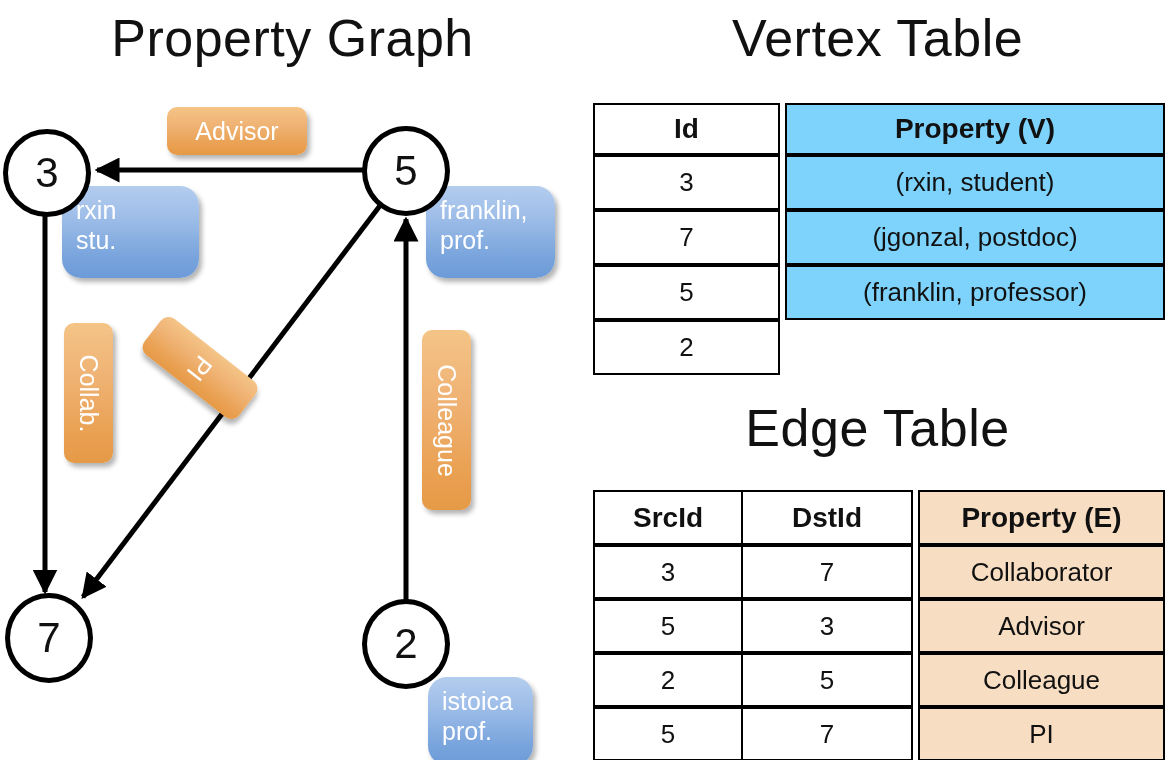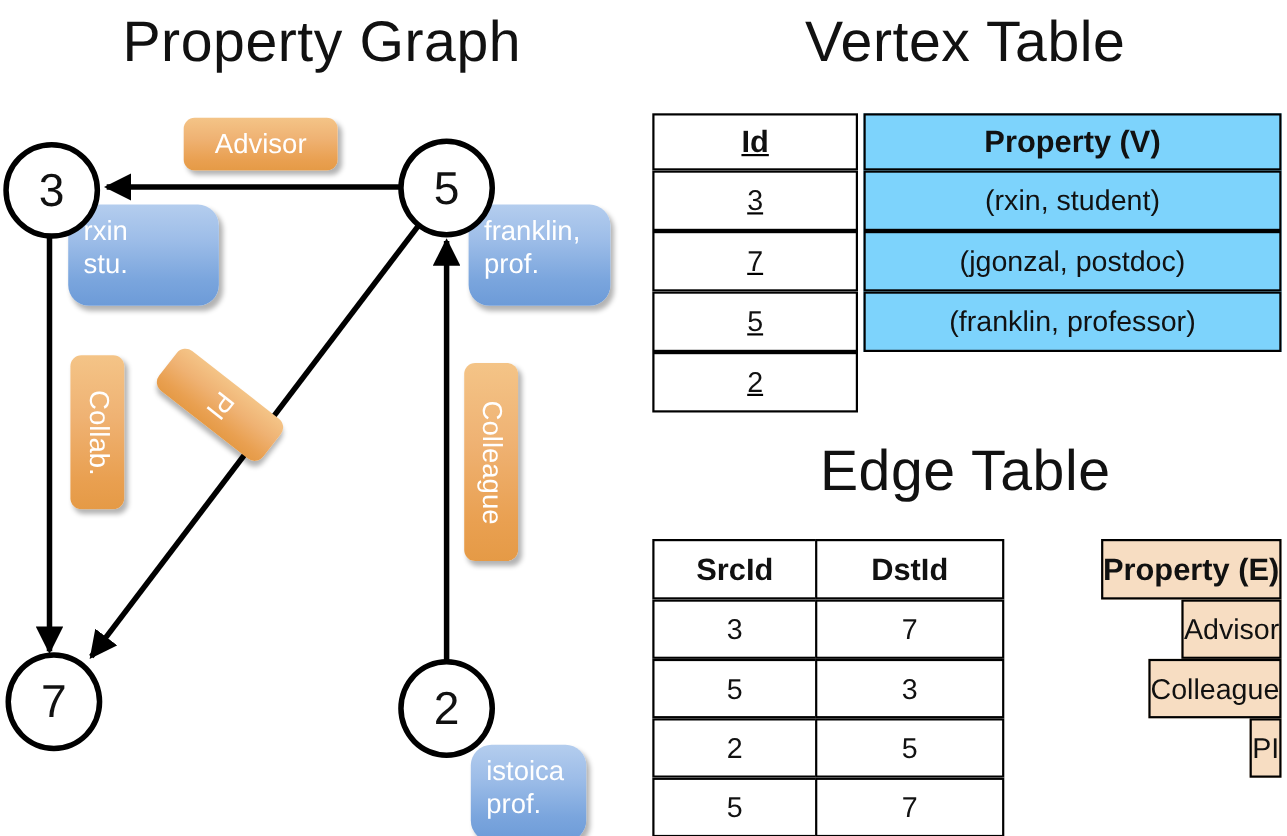--- a/index.html
+++ b/index.html
@@ -112,21 +112,21 @@
   </div>
   <div class="node" style="left:5px;top:593px;width:88px;height:90px;">
     <span>7</span>
   </div>
   <div class="node" style="left:362px;top:599px;width:88px;height:90px;">
     <span>2</span>
   </div>
 </div>
 
 <div class="tbl" style="left:593px;top:103px;width:572px;">
-  <div class="tcol" style="width:187px;text-decoration:underline;">
+  <div class="tcol" style="width:187px;">
     <div class="tcell head" style="height:52px;">Id</div>
     <div class="tcell" style="height:55px;">3</div>
     <div class="tcell" style="height:55px;">7</div>
     <div class="tcell" style="height:55px;">5</div>
     <div class="tcell" style="height:55px;">2</div>
   </div>
   <div class="colgap"></div>
   <div class="tcol blue" style="width:380px;">
     <div class="tcell head" style="height:52px;">Property (V)</div>
     <div class="tcell" style="height:55px;">(rxin, student)</div>
@@ -144,19 +144,20 @@
     <div class="tcell" style="height:54px;">5</div>
   </div>
   <div class="tcol" style="width:172px;margin-left:-2px;">
     <div class="tcell head" style="height:55px;">DstId</div>
     <div class="tcell" style="height:54px;">7</div>
     <div class="tcell" style="height:54px;">3</div>
     <div class="tcell" style="height:54px;">5</div>
     <div class="tcell" style="height:54px;">7</div>
   </div>
   <div class="colgap"></div>
-  <div class="tcol peach" style="width:247px;align-items:flex-end;">
+  <div class="tcol peach" style="width:247px;">
     <div class="tcell head" style="height:55px;">Property (E)</div>
+    <div class="tcell" style="height:54px;">Collaborator</div>
     <div class="tcell" style="height:54px;">Advisor</div>
     <div class="tcell" style="height:54px;">Colleague</div>
     <div class="tcell" style="height:54px;">PI</div>
   </div>
 </div>
 
 </body></html>

